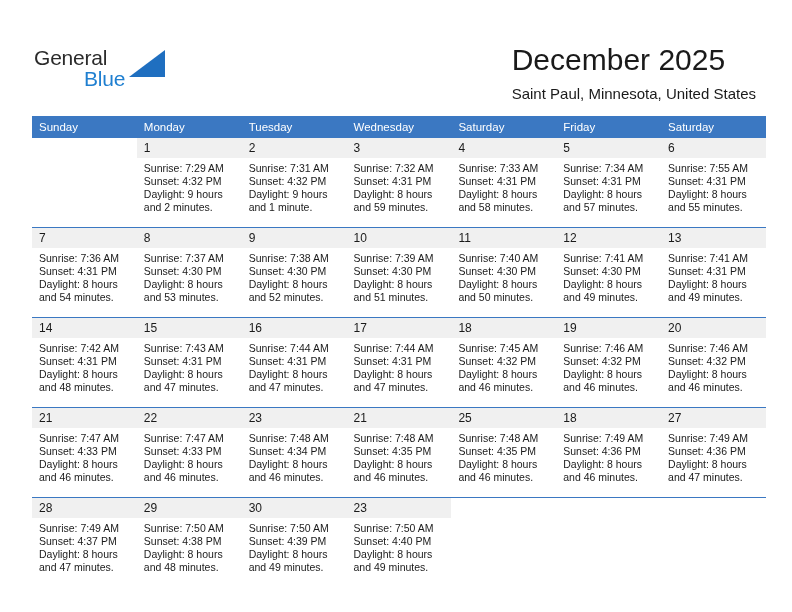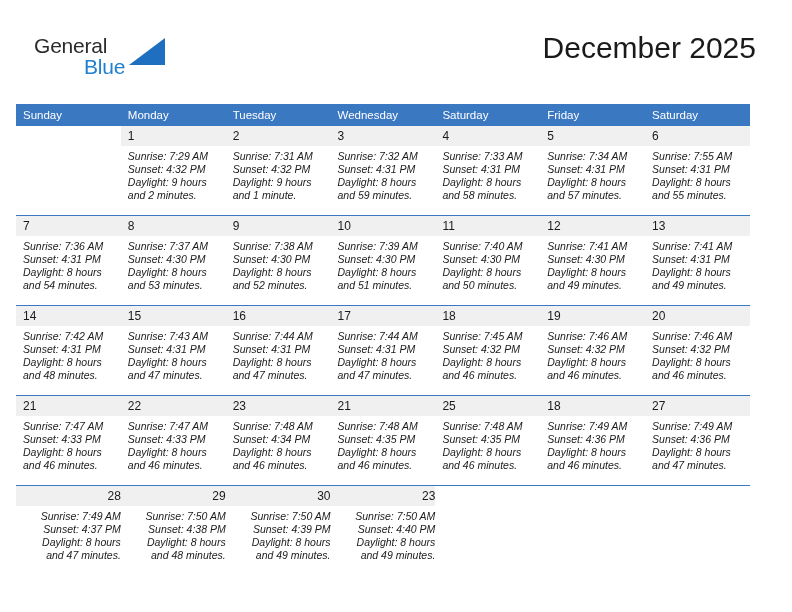--- a/index.html
+++ b/index.html
@@ -12,20 +12,21 @@
     height: 612px;
     font-family: "Liberation Sans", sans-serif;
     color: #000000;
     overflow: hidden;
   }
   .page {
     position: relative;
     width: 792px;
     height: 516px;
     box-sizing: border-box;
+    margin-top: 12px;
   }
 
   
   .topbar {
     position: absolute;
     left: 0; right: 0;
     top: 0;
     height: 100px;
   }
   .logo {
@@ -78,21 +79,21 @@
     font-size: 15px;
     color: #1a1a1a;
     line-height: 20px;
     margin-top: 6px;
     white-space: nowrap;
   }
 
   
   .calendar {
     position: absolute;
-    left: 16px;
+    left: 32px;
     top: 104px;
     width: 734px;
     border-collapse: collapse;
     table-layout: fixed;
   }
   .calendar th {
     background: #3b78c2;
     color: #ffffff;
     font-size: 11.5px;
     font-weight: normal;
@@ -111,38 +112,37 @@
     border-top: 1px solid #3b78c2;
   }
   .week-row.first > td {
     border-top: none;
   }
   .daycell {
     height: 89px;
     box-sizing: border-box;
     position: relative;
   }
-  .daycell.last { height: 90px; text-align: right; }
+  .daycell.last { height: 90px; }
   .daynum {
     background: #f0f0f0;
     font-size: 12px;
     color: #1a1a1a;
     padding: 4px 0 3px 7px;
     height: 13px;
     line-height: 13px;
   }
   .daycell.empty .daynum {
     background: transparent;
   }
   .dayinfo {
     padding: 4px 0 0 7px;
     font-size: 10.5px;
     line-height: 12.9px;
     color: #1a1a1a;
-    font-style: italic;
   }
   .dayinfo div { white-space: nowrap; }
 </style>
 </head>
 <body>
 
 <div class="page">
 
   <div class="topbar">
 
@@ -151,20 +151,21 @@
       <span class="logo-triangle">
         <svg width="36" height="27" viewBox="0 0 36 27" xmlns="http://www.w3.org/2000/svg">
           <polygon points="36,0 36,27 0,27" fill="#1f6fc0"></polygon>
         </svg>
       </span>
       <span class="logo-blue">Blue</span>
     </div>
 
     <div class="title-block">
       <div class="cal-title">December 2025</div>
+      <div class="cal-subtitle">Saint Paul, Minnesota, United States</div>
     </div>
 
   </div>
 
   <table class="calendar">
     <thead>
       <tr>
         <th>Sunday</th>
         <th>Monday</th>
         <th>Tuesday</th>

